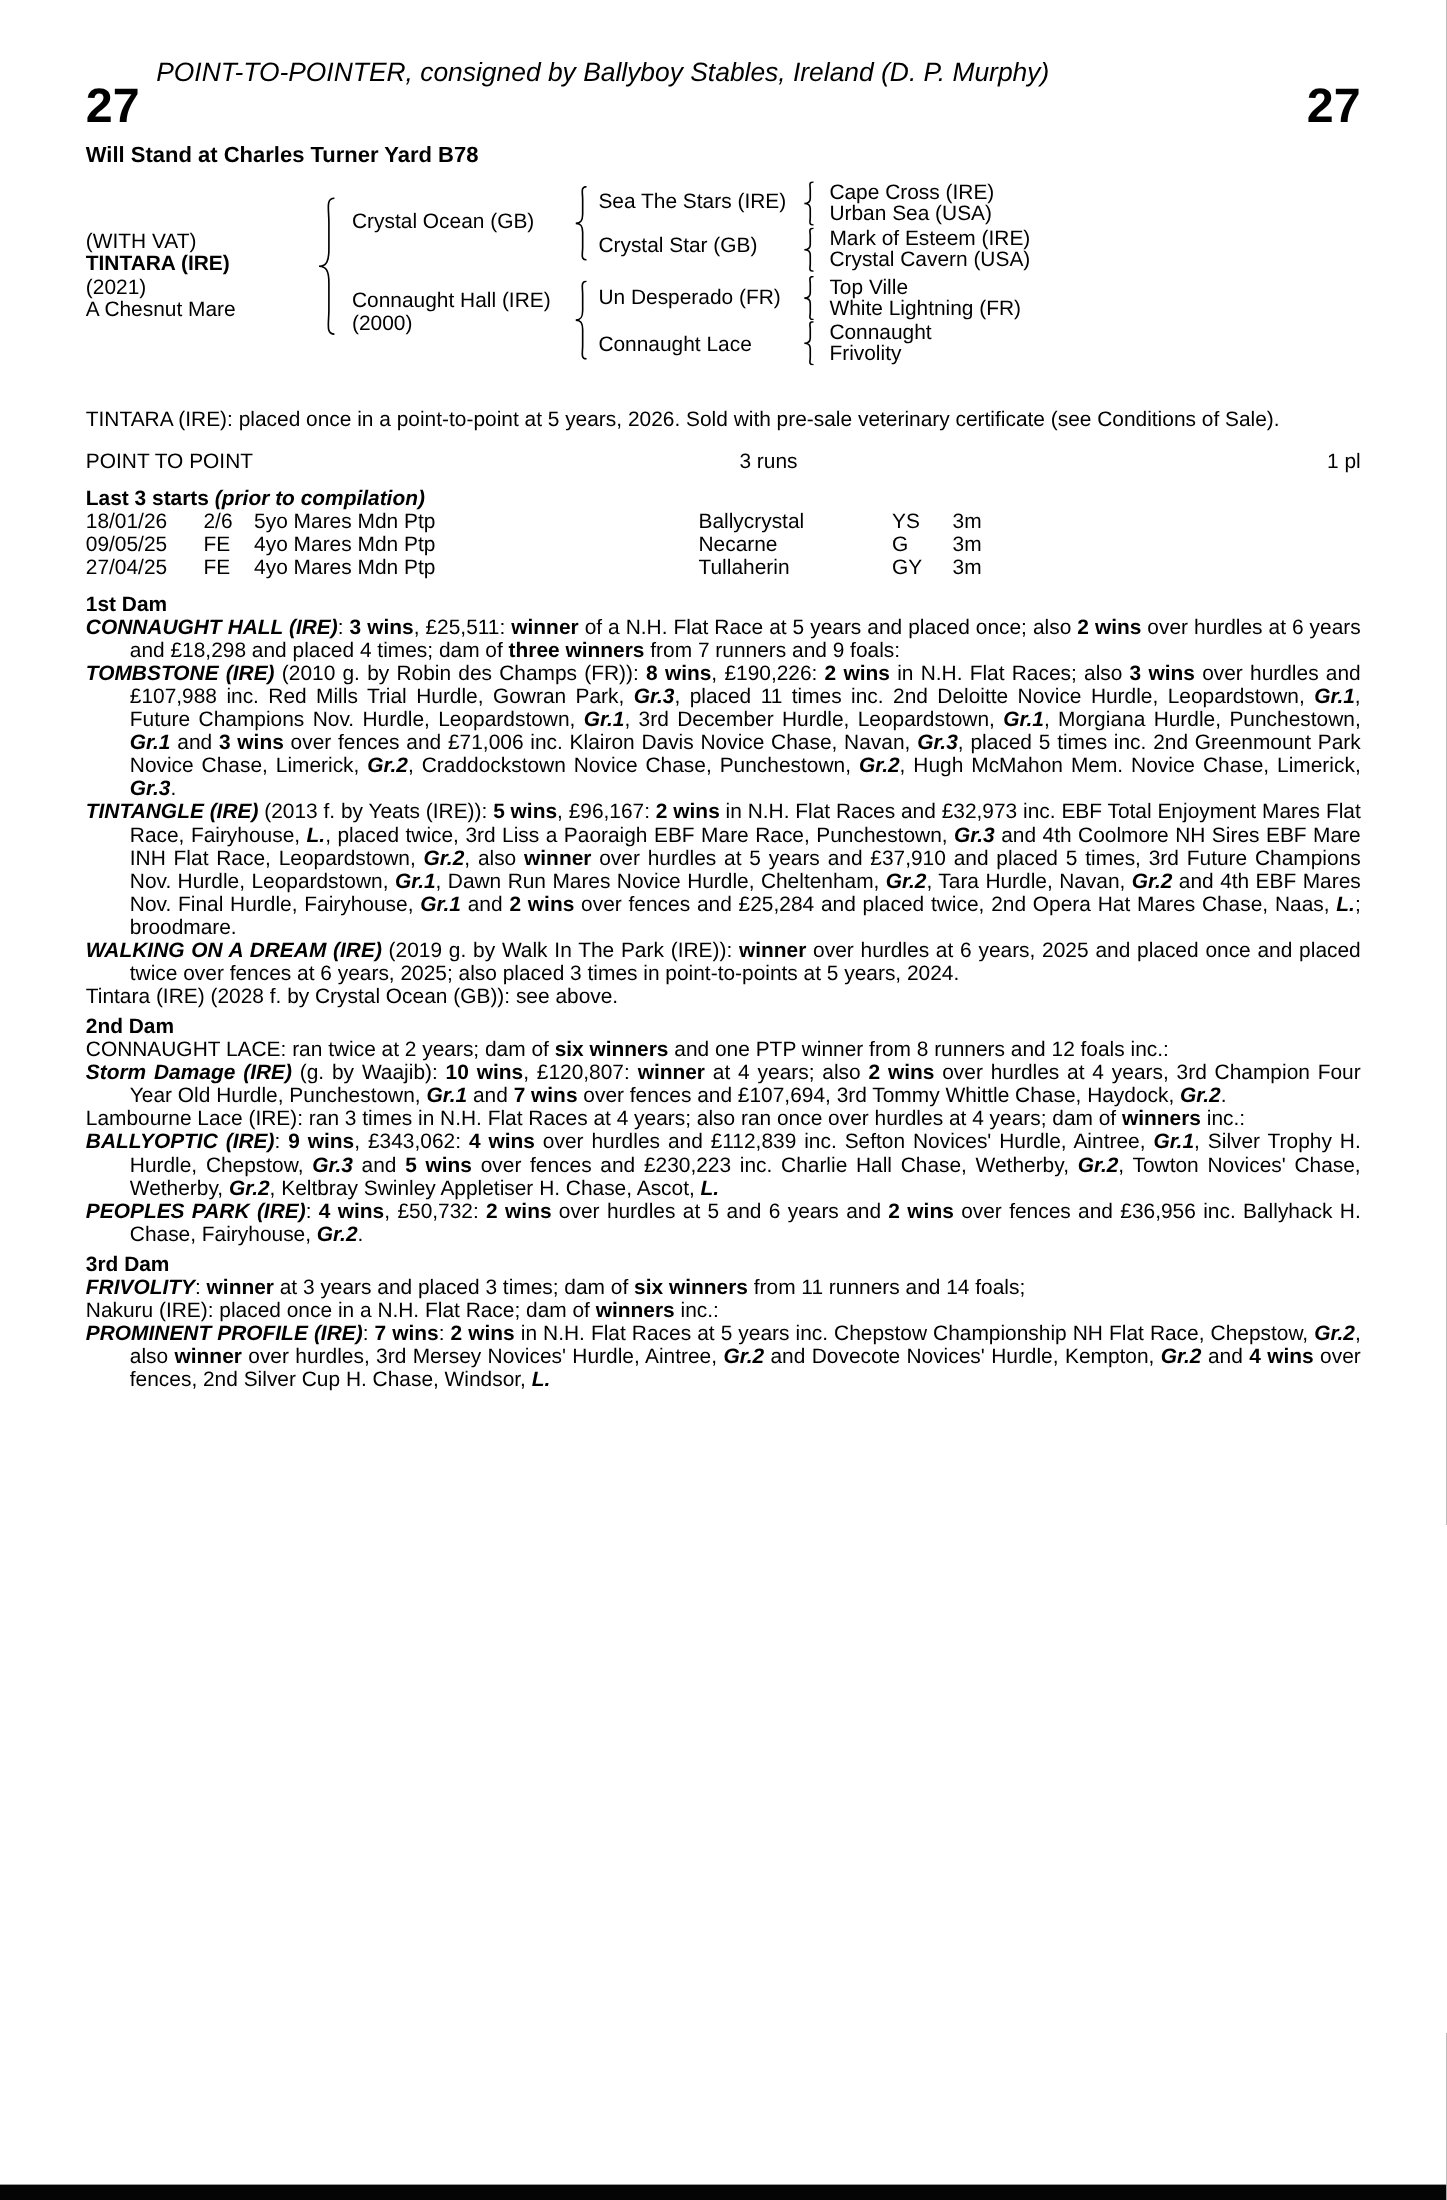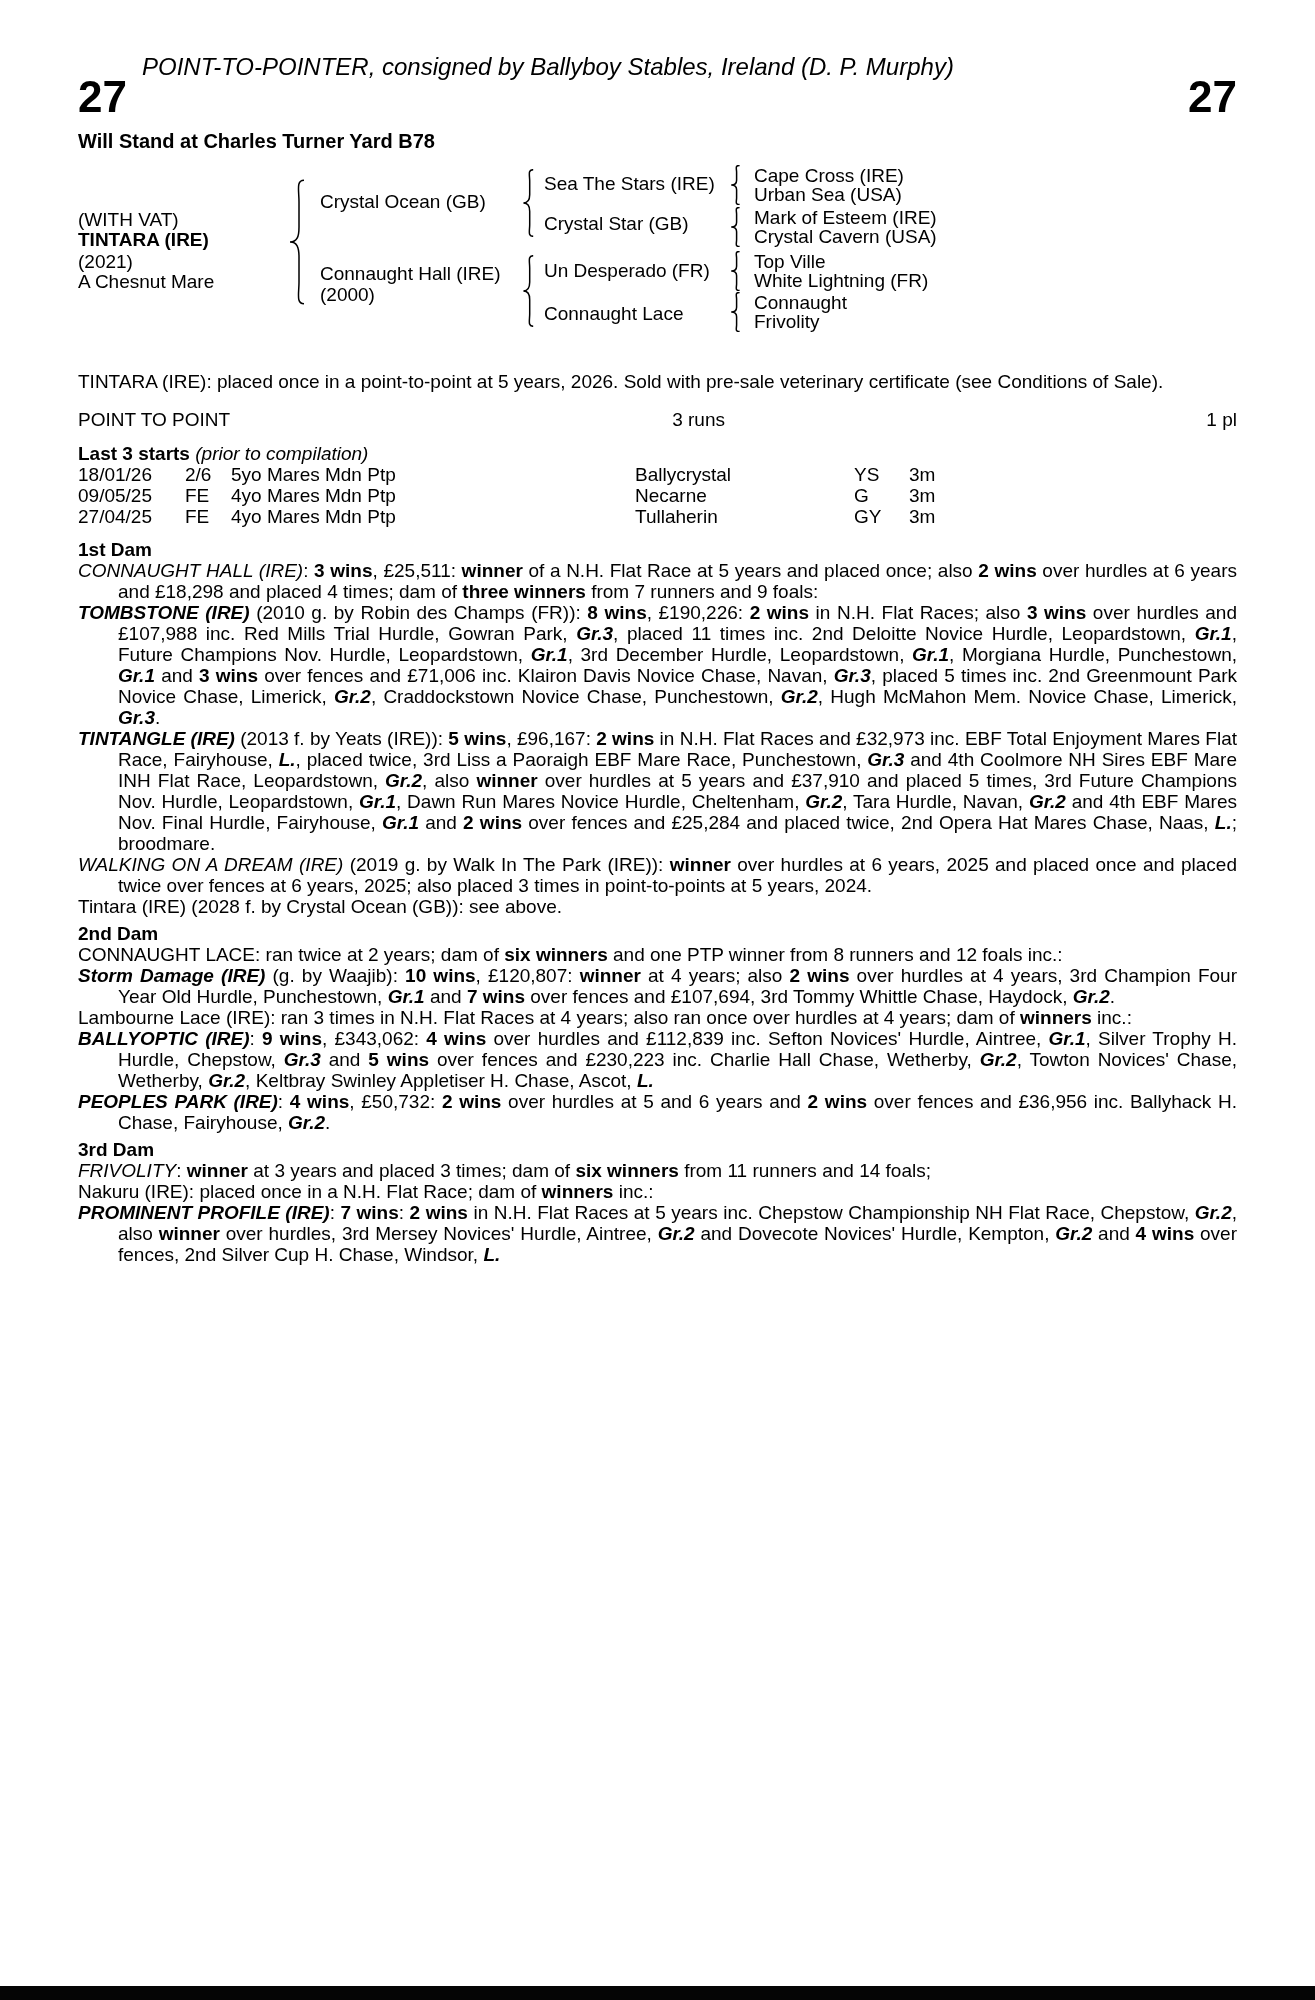--- a/index.html
+++ b/index.html
@@ -39,28 +39,28 @@
   .record-row { display: flex; margin-top: 17px; justify-content: space-between; }
   .record-label { width: 220px; }
   .record-runs { width: 160px; }
 
   .starts-heading { margin-top: 13px; }
   .start-row { display: flex; }
   .c-date { width: 107px; }
   .c-pos  { width: 46px; }
   .c-race { width: 404px; }
   .c-venue{ width: 176px; }
-  .c-going{ width: 55px; margin-left: 43px; }
+  .c-going{ width: 55px; }
 
   .body .dam-heading { font-weight: bold; margin-top: 6px; }
   .body .dam-heading:first-child { margin-top: 12px; }
   .body p { margin: 0; }
 
   span.b  { font-weight: bold; }
-  span.i  { font-style: italic; }
+  span.i  { font-style: italic; font-weight: bold; }
   span.b.i{ font-weight: bold; font-style: italic; }
 
   .scan-bar { position: absolute; left: 0; right: 0; bottom: 0; height: 14px; background: #050505; }
 </style>
 </head>
 <body>
 
 <div class="page">
   <div class="content">
 

